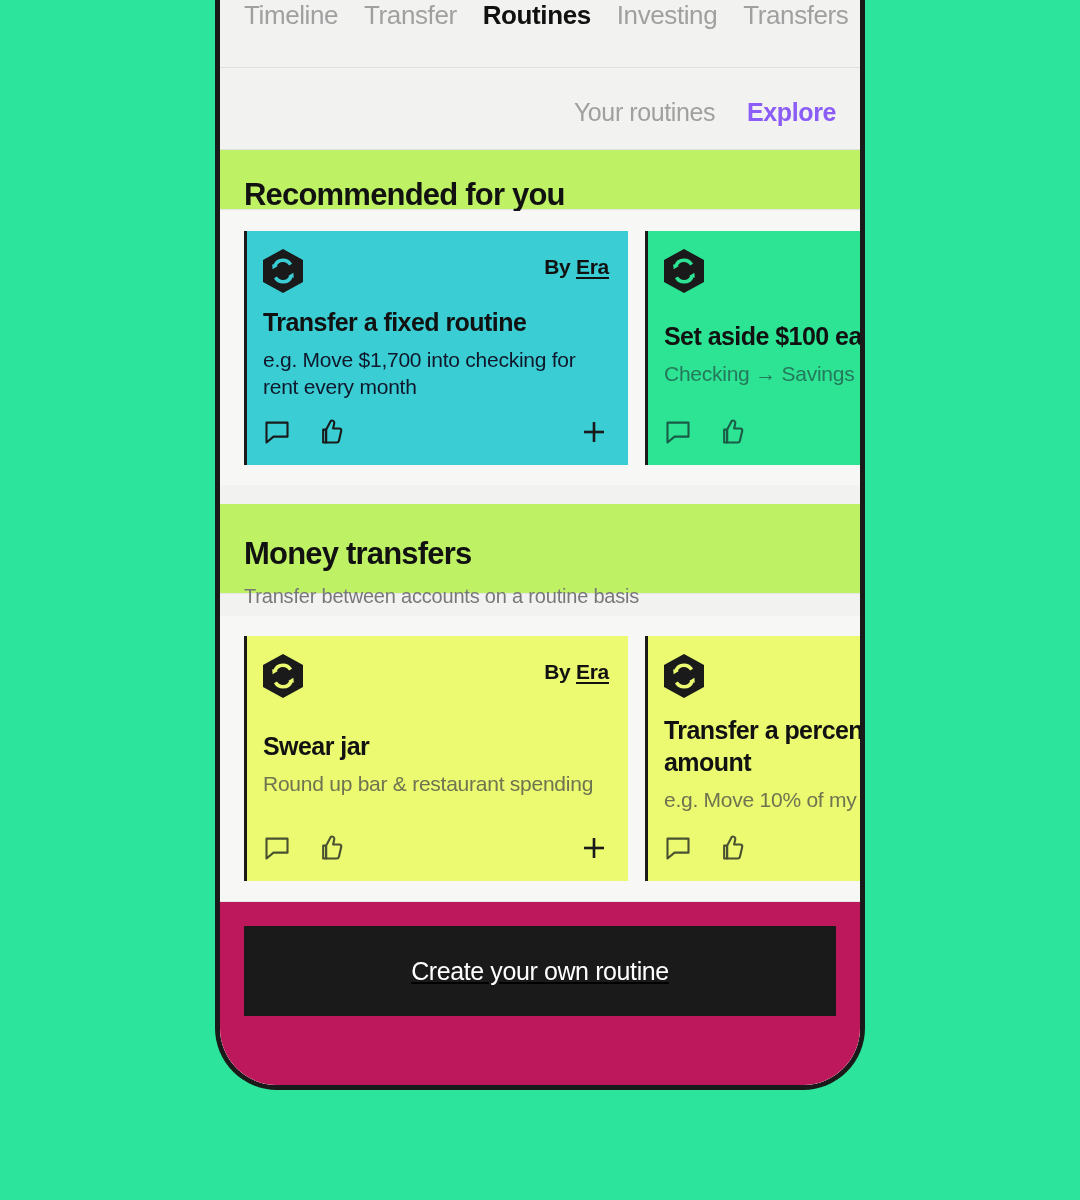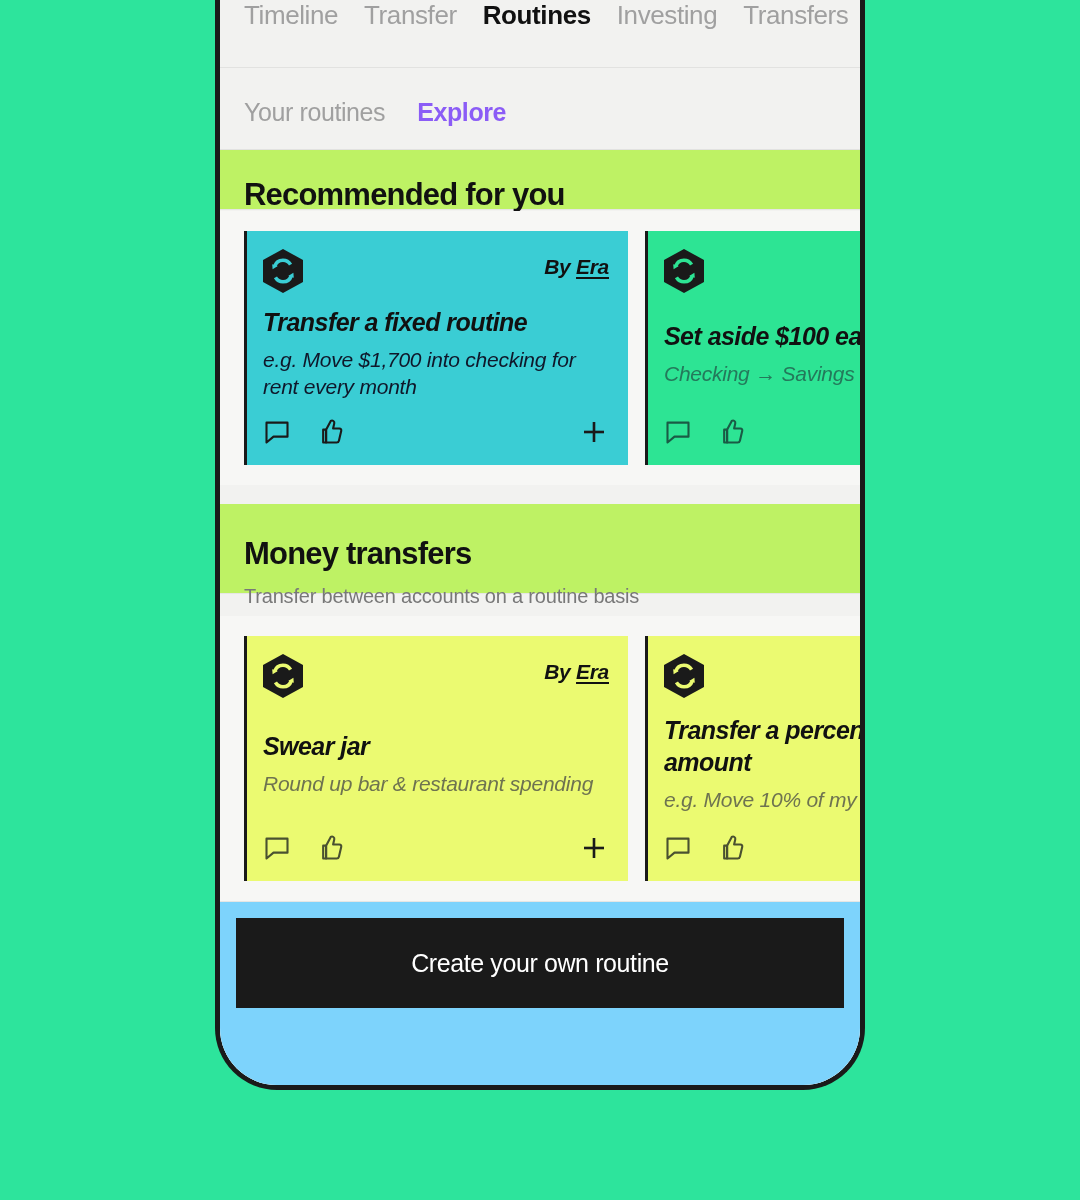--- a/index.html
+++ b/index.html
@@ -70,20 +70,21 @@
     left: 0;
     right: 0;
     height: 75px;
     display: flex;
     align-items: center;
     gap: 32px;
     padding: 0 24px;
     box-sizing: border-box;
     border-bottom: 1px solid #E2E2E0;
     background: #F2F2F0;
+    justify-content: flex-end;
   }
   .subtab {
     font-size: 25px;
     letter-spacing: -0.4px;
     color: #A0A0A0;
     white-space: nowrap;
     cursor: pointer;
   }
   .subtab.active {
     color: #8b5cf6;
@@ -121,21 +122,20 @@
   
   .rail {
     position: absolute;
     left: 0;
     right: 0;
     display: flex;
     gap: 17px;
     padding-left: 24px;
     background: #F7F7F5;
     overflow: hidden;
-    font-style: italic;
   }
   #rail-recommended { top: 251px; height: 274px; padding-top: 20px; box-sizing: border-box;}
   #rail-transfers   { top: 656px; height: 285px; padding-top: 20px; box-sizing: border-box;}
 
   .card {
     flex: 0 0 auto;
     width: 384px;
     box-sizing: border-box;
     position: relative;
     border-left: 3px solid #1A1A1A;
@@ -198,24 +198,25 @@
   .act { width: 28px; height: 28px; display: block; cursor: pointer; }
   .plus { width: 30px; height: 30px; cursor: pointer; }
 
   
   #cta-wrap {
     position: absolute;
     top: 941px;
     left: 0;
     right: 0;
     height: 189px;
-    background: #7dd3fc;
+    background: #be185d;
     border-top: 1px solid #E6E6E4;
-    padding: 16px;
-    box-sizing: border-box;
+    padding: 24px;
+    box-sizing: border-box;
+    text-decoration: underline;
   }
   #cta-button {
     width: 100%;
     height: 90px;
     background: #1A1A1A;
     color: #FFFFFF;
     border: none;
     font-family: "Liberation Sans", sans-serif;
     font-size: 25px;
     letter-spacing: -0.4px;

